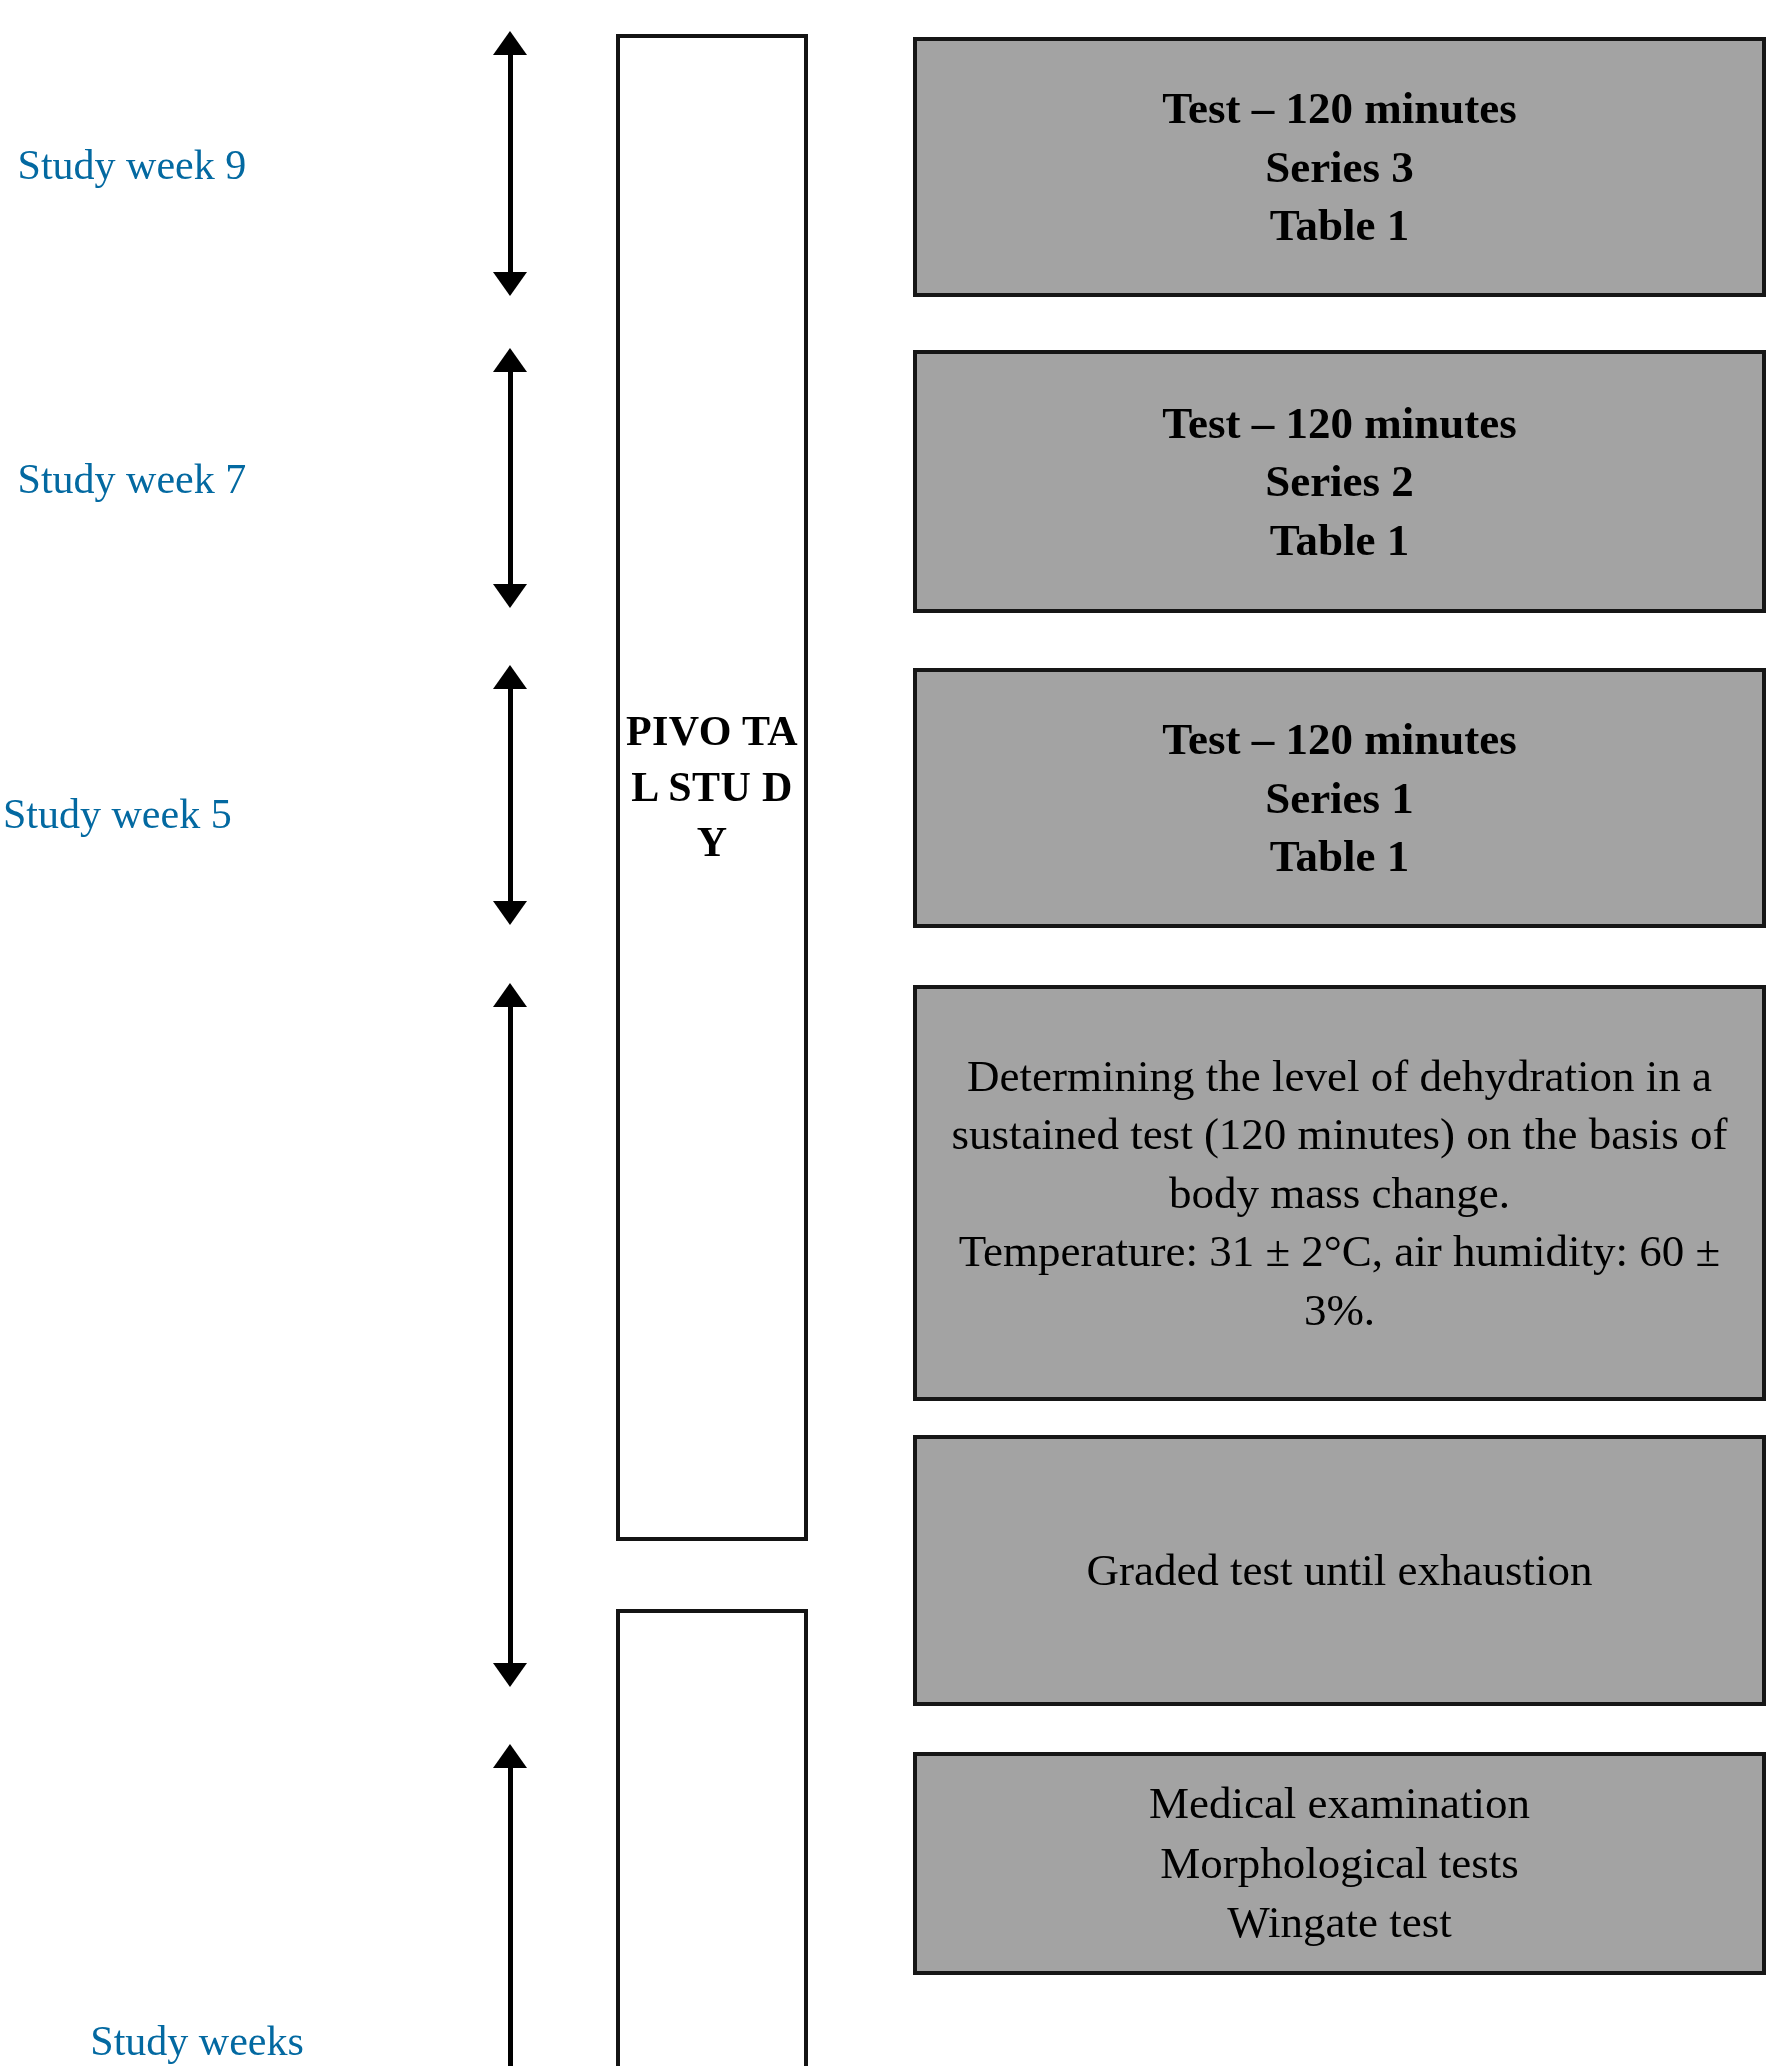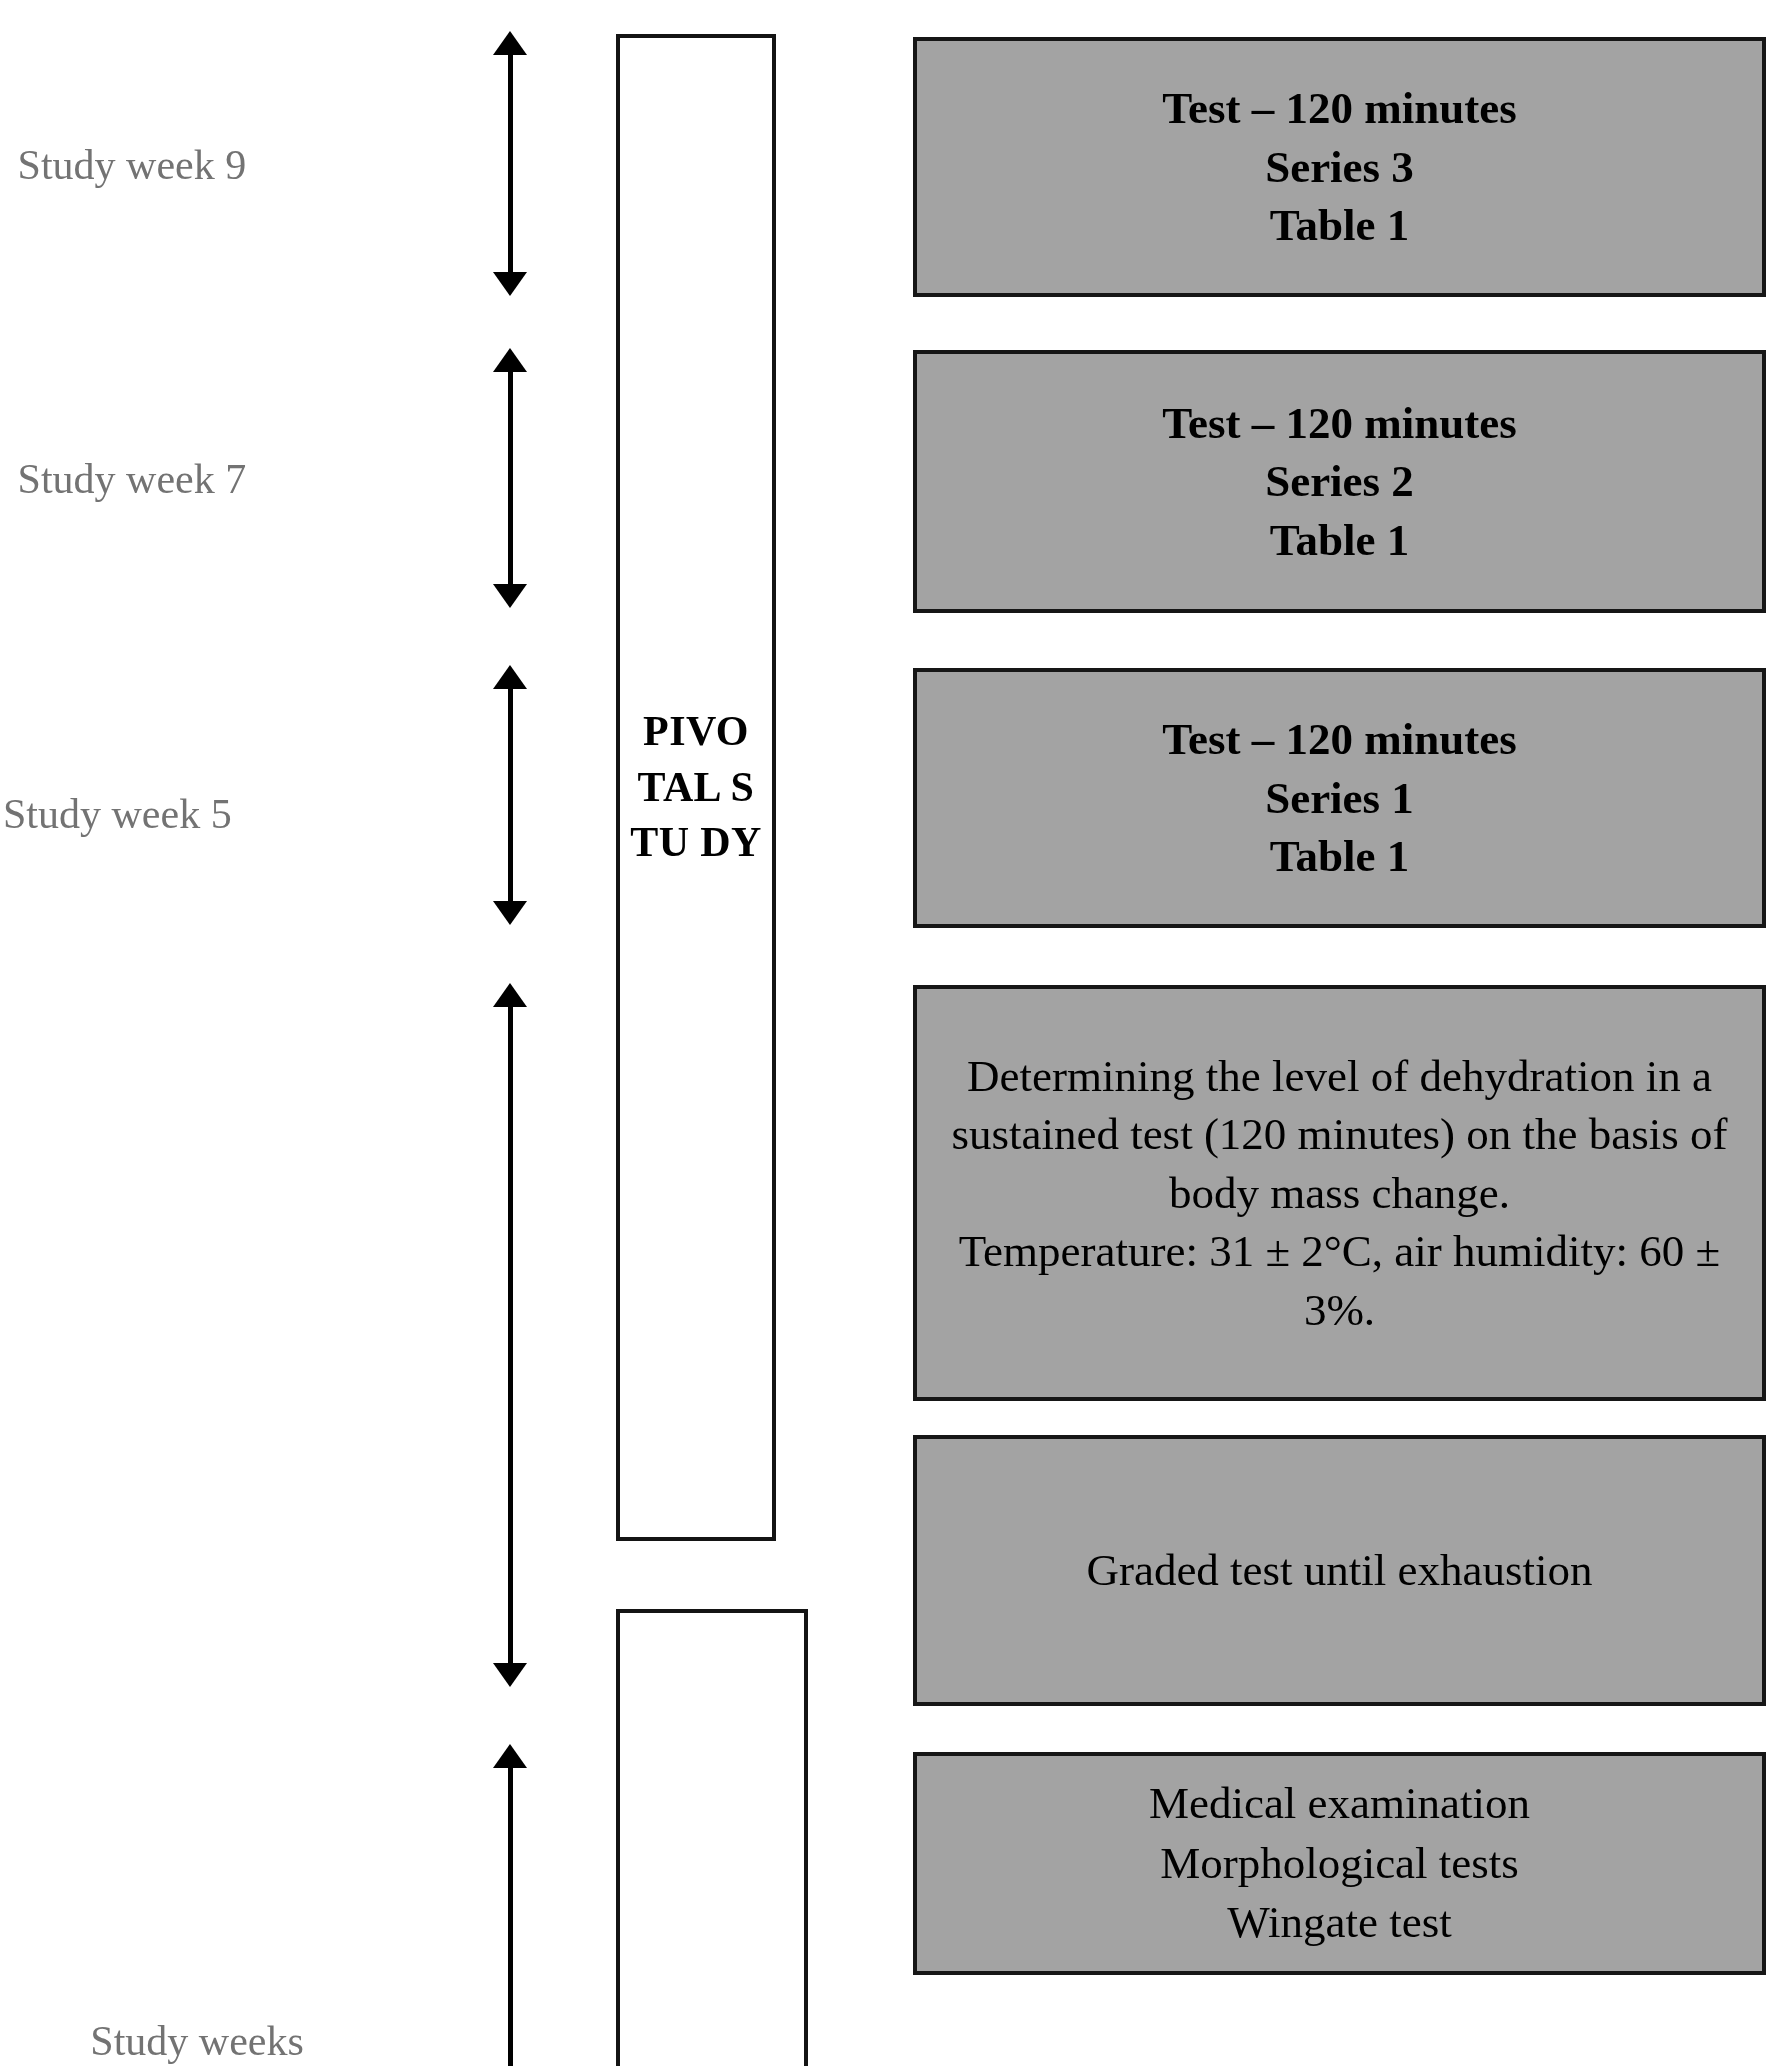--- a/index.html
+++ b/index.html
@@ -7,21 +7,21 @@
     width:1791px;height:2066px;position:relative;overflow:hidden;
     font-family:"Liberation Serif","DejaVu Serif",serif;
     color:#000000;
   }
 
   
   .week-label{
     position:absolute;
     font-size:42px;
     line-height:1.18;
-    color:#737373;
+    color:#0369a1;
     text-align:left;
     white-space:pre-line;
   }
   .week-label.centered{text-align:center;}
 
   
   .arrow{
     position:absolute;
     width:35px;
   }
@@ -139,21 +139,21 @@
   <span class="shaft"></span>
   <span class="head down"></span>
 </div>
 
 <div class="arrow" style="left: 493px; top: 1744px; height: 1583px;">
   <span class="head up"></span>
   <span class="shaft"></span>
 
 </div>
 
-<div class="phase-box" style="left: 616px; top: 34px; width: 160px; height: 1507px;">
+<div class="phase-box" style="left: 616px; top: 34px; width: 192px; height: 1507px;">
   <div class="phase-text">PIVO
 TAL
 STU
 DY</div>
 </div>
 
 <div class="phase-box" style="left: 616px; top: 1609px; width: 192px; height: 1712px;">
   
 </div>
 

